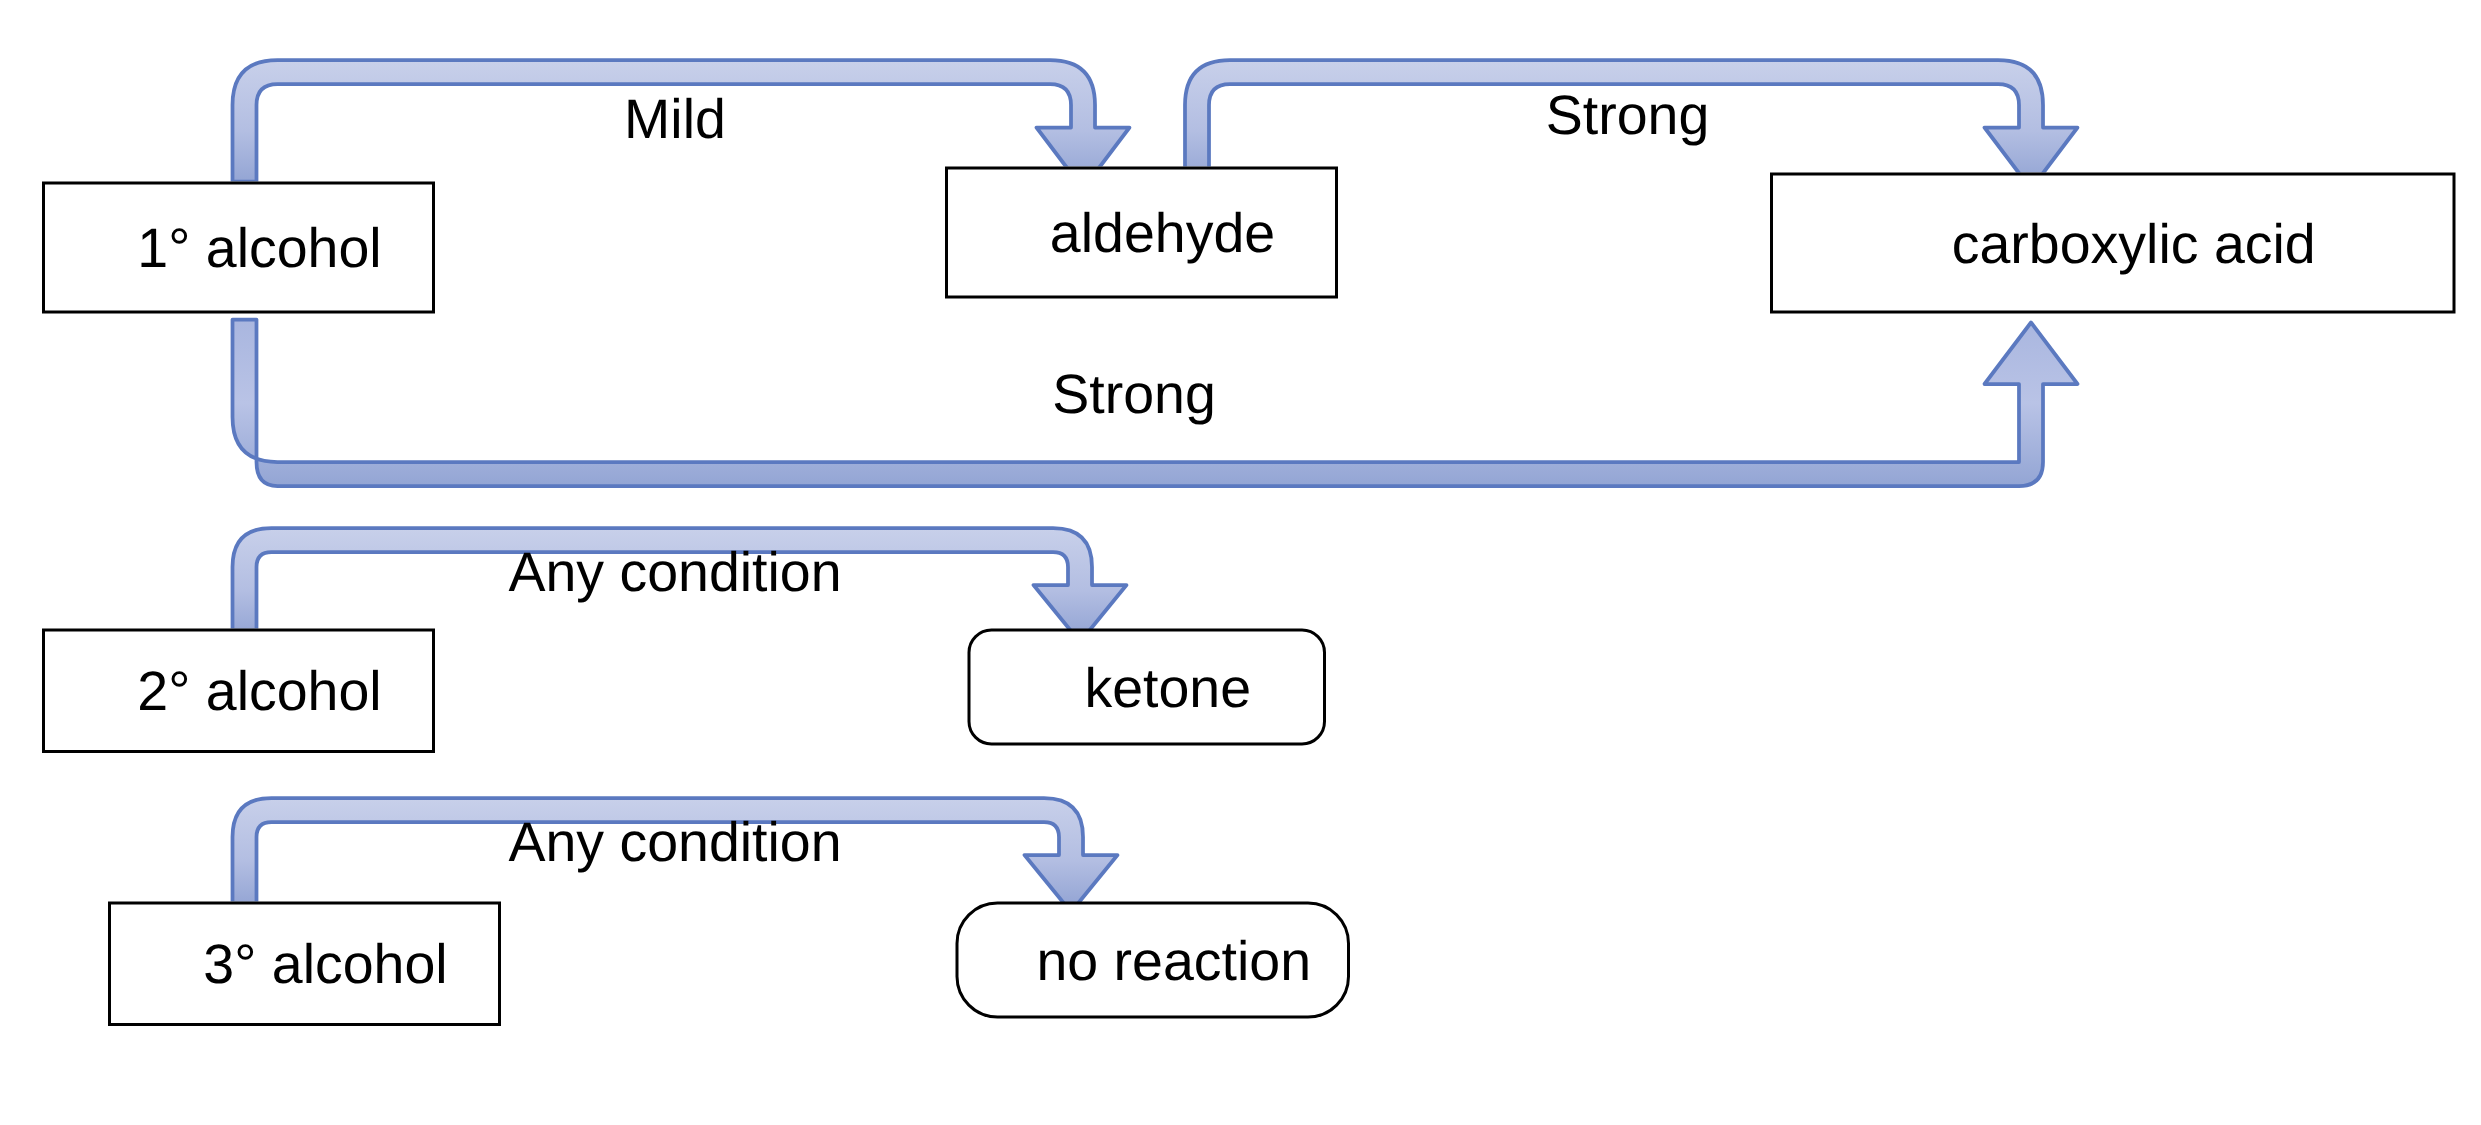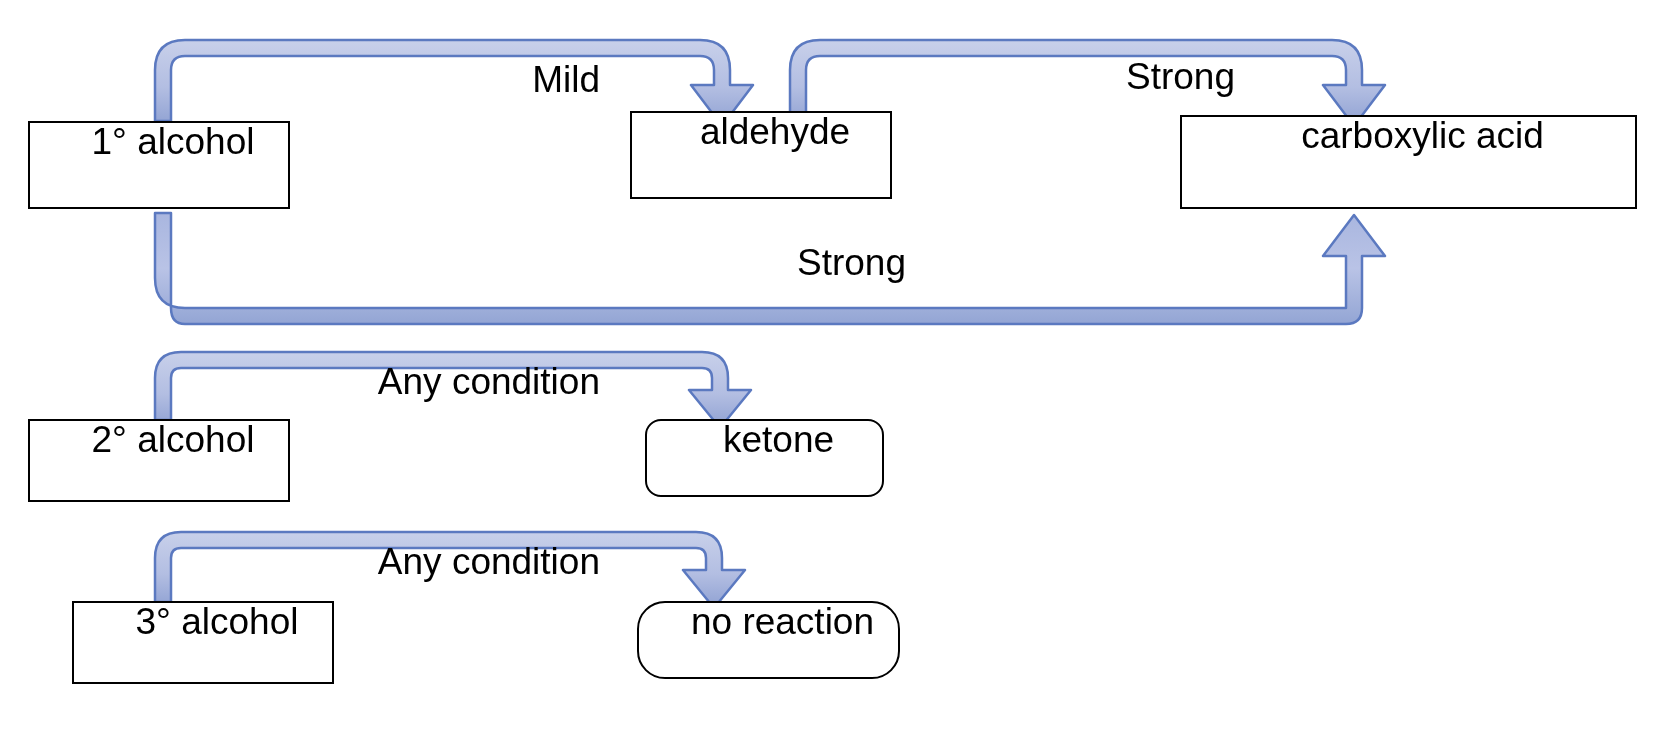--- a/index.html
+++ b/index.html
@@ -17,37 +17,38 @@
     height: 750px;
     background: #ffffff;
     overflow: hidden;
   }
   .node-box {
     position: absolute;
     box-sizing: border-box;
     border: 2px solid #000000;
     background: #ffffff;
     display: flex;
+    align-items: center;
     justify-content: center;
     color: #000000;
     font-family: "Liberation Sans", sans-serif;
     font-size: 37px;
     line-height: 1;
     white-space: nowrap;
     z-index: 3;
     padding-left: 28px;
   }
   .edge-label {
     position: absolute;
     color: #000000;
     font-family: "Liberation Sans", sans-serif;
     font-size: 37px;
     line-height: 1;
     white-space: nowrap;
-    text-align: right;
+    text-align: center;
     z-index: 4;
     background: transparent;
   }
   .arrow-layer {
     position: absolute;
     left: 0;
     top: 0;
     width: 1654px;
     height: 750px;
     z-index: 1;

